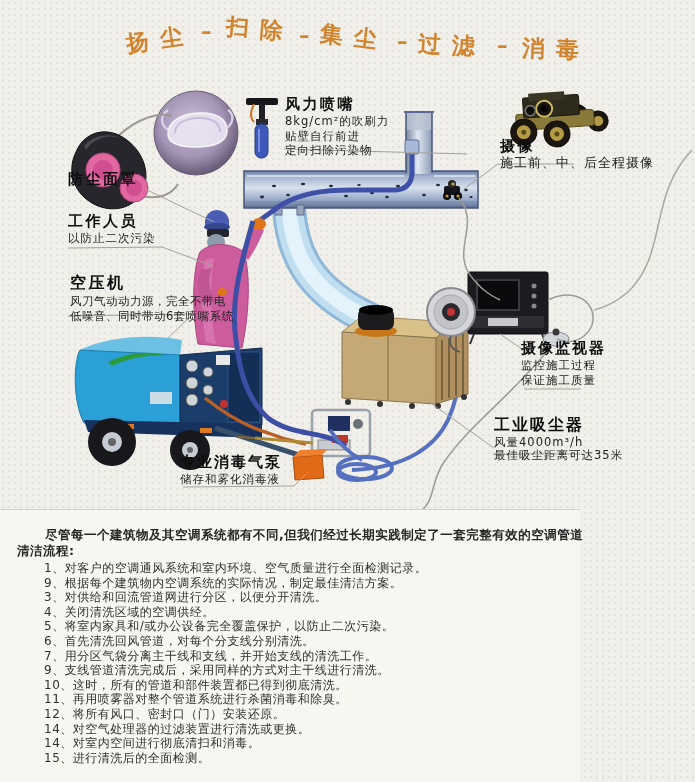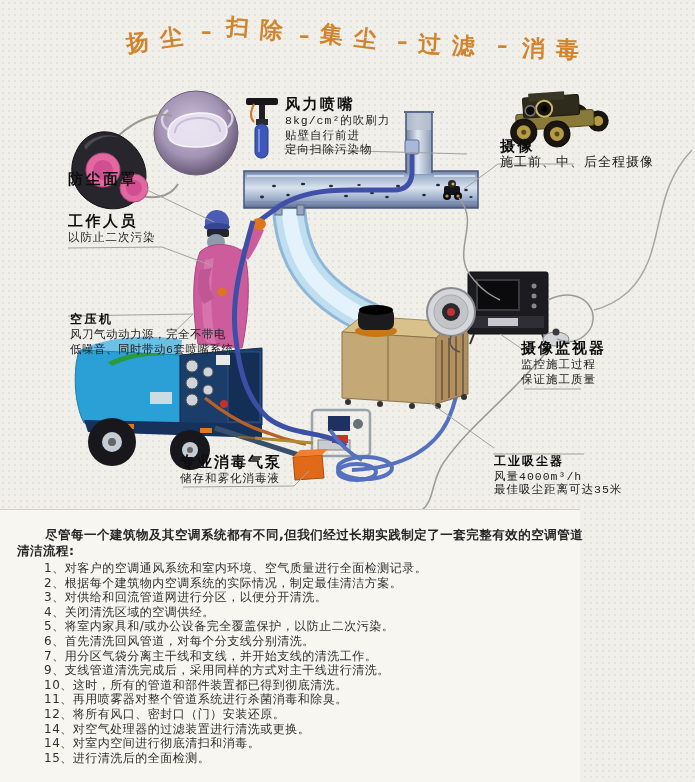--- a/index.html
+++ b/index.html
@@ -5,23 +5,23 @@
   html,body{margin:0;padding:0;}
   body{width:695px;height:782px;position:relative;font-family:"DejaVu Sans","Liberation Sans",sans-serif;}
   .page{position:absolute;inset:0;overflow:hidden;
     background-color:#f0efea;
     background-image:radial-gradient(#e3e2db 1px,transparent 1.1px);
     background-size:6px 6px;}
   .hdr-logo{position:absolute;left:18px;top:25px;font-size:19px;font-weight:900;color:#c8681c;
     letter-spacing:1px;text-shadow:1px 1px 0 rgba(120,60,10,.35);}
   .step-w{position:absolute;font-size:23px;font-weight:700;color:#d0842e;letter-spacing:11px;white-space:nowrap;}
   .step-d{position:absolute;font-size:21px;font-weight:700;color:#d0842e;}
-  .lbl{position:absolute;font-family:Liberation Mono, monospace;}
+  .lbl{position:absolute;}
   .lbl-t{font-size:15px;font-weight:800;color:#0e0e0e;letter-spacing:2.5px;white-space:nowrap;}
-  .lbl-t.big{font-size:12px;margin-top:38px;}
+  .lbl-t.big{font-size:16px;}
   .lbl-d{font-size:11.5px;color:#222;letter-spacing:1px;line-height:14.5px;white-space:nowrap;}
   .lbl-d:first-of-type{margin-top:4px;}
   .diagram-svg{position:absolute;left:0;top:0;pointer-events:none;}
   .process{position:absolute;left:0;top:509px;width:580px;height:273px;background:#f7f6f1;border-top:1px solid #d2d0c8;}
   .intro{position:absolute;font-size:12.5px;font-weight:800;color:#262626;letter-spacing:.5px;white-space:nowrap;}
   .steps{position:absolute;left:44px;top:51px;}
   .steps div{font-size:12px;color:#303030;line-height:14.6px;letter-spacing:.5px;white-space:nowrap;}
 </style>
 </head>
 <body>
@@ -325,21 +325,21 @@
     <div class="lbl-t big" style="letter-spacing:2px">工业吸尘器</div>
     <div class="lbl-d" style="line-height:13px">风量4000m³/h</div>
     <div class="lbl-d" style="line-height:13px">最佳吸尘距离可达35米</div>
   </div>
 
   <div class="process">
     <div class="intro" style="left:45px;top:17px">尽管每一个建筑物及其空调系统都有不同,但我们经过长期实践制定了一套完整有效的空调管道</div>
     <div class="intro" style="left:17px;top:33px">清洁流程:</div>
     <div class="steps">
       <div>1、对客户的空调通风系统和室内环境、空气质量进行全面检测记录。</div>
-      <div>2、根据每个建筑物内空调系统的实际情况，制定最佳清洁方案。</div>
+      <div>9、根据每个建筑物内空调系统的实际情况，制定最佳清洁方案。</div>
       <div>3、对供给和回流管道网进行分区，以便分开清洗。</div>
       <div>4、关闭清洗区域的空调供经。</div>
       <div>5、将室内家具和/或办公设备完全覆盖保护，以防止二次污染。</div>
       <div>6、首先清洗回风管道，对每个分支线分别清洗。</div>
       <div>7、用分区气袋分离主干线和支线，并开始支线的清洗工作。</div>
       <div>9、支线管道清洗完成后，采用同样的方式对主干线进行清洗。</div>
       <div>10、这时，所有的管道和部件装置都已得到彻底清洗。</div>
       <div>11、再用喷雾器对整个管道系统进行杀菌消毒和除臭。</div>
       <div>12、将所有风口、密封口（门）安装还原。</div>
       <div>14、对空气处理器的过滤装置进行清洗或更换。</div>

